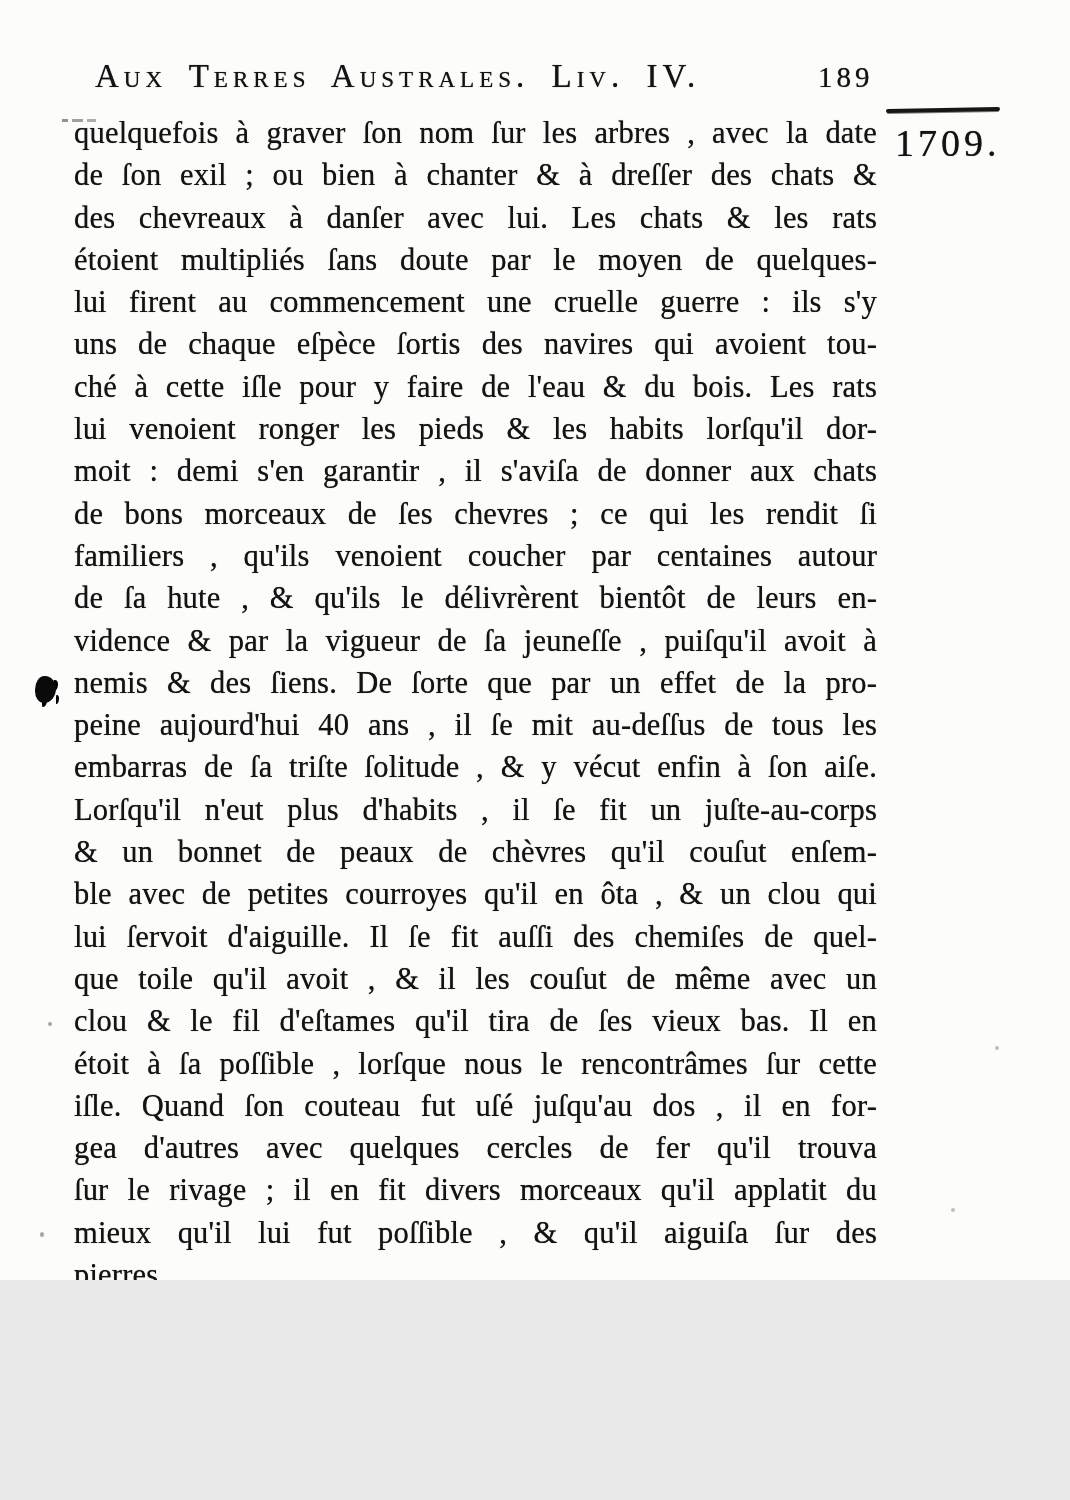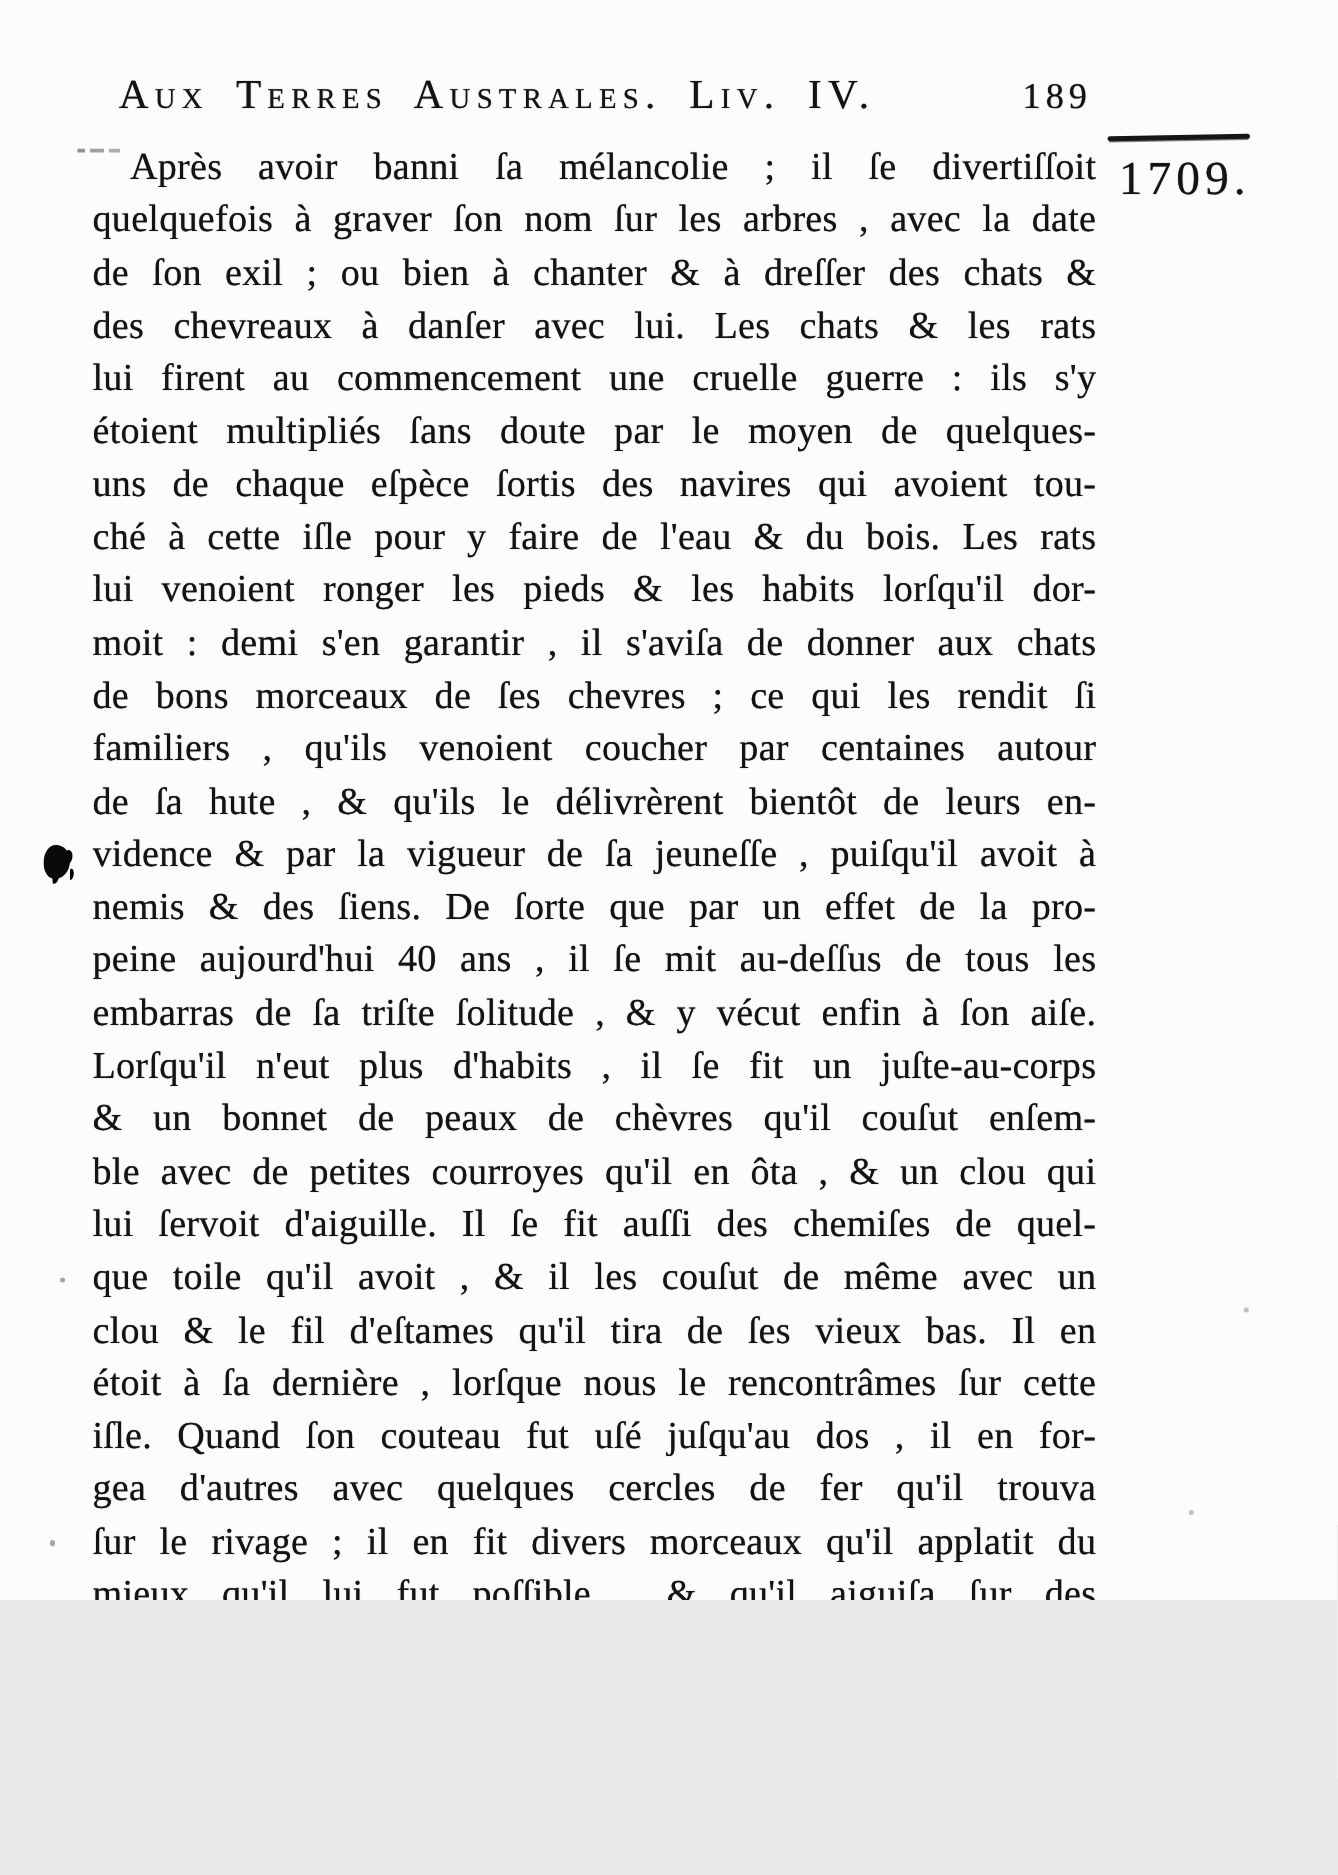--- a/index.html
+++ b/index.html
@@ -91,44 +91,43 @@
 
   <div class="running-head">Aux Terres Australes. Liv. IV.</div>
 
   <div class="page-number">189</div>
 
   <div class="margin-rule"></div>
 
   <div class="margin-year">1709.</div>
 
   <div class="text-block">
-      <div class="line indent">Après avoir banni ſa mélancolie ; il ſe divertiſſoit</div>
       <div class="line">quelquefois à graver ſon nom ſur les arbres , avec la date</div>
       <div class="line">de ſon exil ; ou bien à chanter &amp; à dreſſer des chats &amp;</div>
       <div class="line">des chevreaux à danſer avec lui. Les chats &amp; les rats</div>
+      <div class="line">étoient multipliés ſans doute par le moyen de quelques-</div>
       <div class="line">lui firent au commencement une cruelle guerre : ils s'y</div>
-      <div class="line">étoient multipliés ſans doute par le moyen de quelques-</div>
       <div class="line">uns de chaque eſpèce ſortis des navires qui avoient tou-</div>
       <div class="line">ché à cette iſle pour y faire de l'eau &amp; du bois. Les rats</div>
       <div class="line">lui venoient ronger les pieds &amp; les habits lorſqu'il dor-</div>
       <div class="line">moit : demi s'en garantir , il s'aviſa de donner aux chats</div>
       <div class="line">de bons morceaux de ſes chevres ; ce qui les rendit ſi</div>
       <div class="line">familiers , qu'ils venoient coucher par centaines autour</div>
       <div class="line">de ſa hute , &amp; qu'ils le délivrèrent bientôt de leurs en-</div>
       <div class="line">vidence &amp; par la vigueur de ſa jeuneſſe , puiſqu'il avoit à</div>
       <div class="line">nemis &amp; des ſiens. De ſorte que par un effet de la pro-</div>
       <div class="line">peine aujourd'hui 40 ans , il ſe mit au-deſſus de tous les</div>
       <div class="line">embarras de ſa triſte ſolitude , &amp; y vécut enfin à ſon aiſe.</div>
       <div class="line">Lorſqu'il n'eut plus d'habits , il ſe fit un juſte-au-corps</div>
       <div class="line">&amp; un bonnet de peaux de chèvres qu'il couſut enſem-</div>
       <div class="line">ble avec de petites courroyes qu'il en ôta , &amp; un clou qui</div>
       <div class="line">lui ſervoit d'aiguille. Il ſe fit auſſi des chemiſes de quel-</div>
       <div class="line">que toile qu'il avoit , &amp; il les couſut de même avec un</div>
       <div class="line">clou &amp; le fil d'eſtames qu'il tira de ſes vieux bas. Il en</div>
-      <div class="line">étoit à ſa dernière , lorſque nous le rencontrâmes ſur cette</div>
+      <div class="line">étoit à ſa poſſible , lorſque nous le rencontrâmes ſur cette</div>
       <div class="line">iſle. Quand ſon couteau fut uſé juſqu'au dos , il en for-</div>
       <div class="line">gea d'autres avec quelques cercles de fer qu'il trouva</div>
       <div class="line">ſur le rivage ; il en fit divers morceaux qu'il applatit du</div>
       <div class="line">mieux qu'il lui fut poſſible , &amp; qu'il aiguiſa ſur des</div>
       <div class="line flush">pierres.</div>
       <div class="line indent">Il avoit ſi bien oublié de parler , qu'il ne prononçoit</div>
       <div class="line">les mots qu'à demi , &amp; que nous eumes d'abord aſſez de</div>
     </div>
 
   <div class="signature">A a iij</div>

